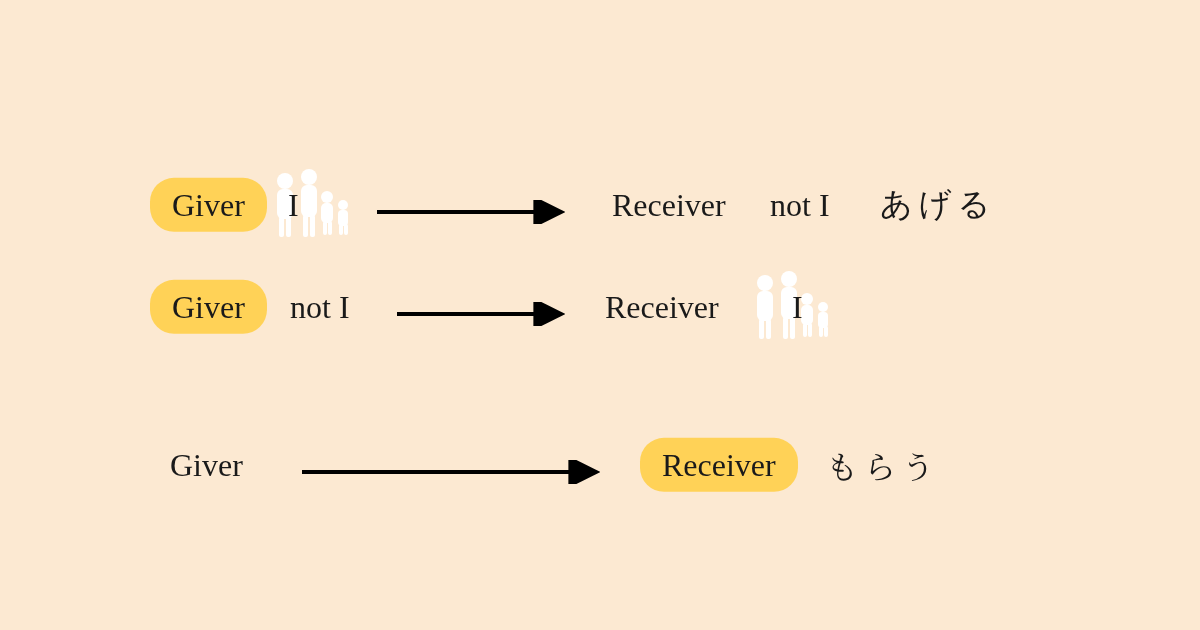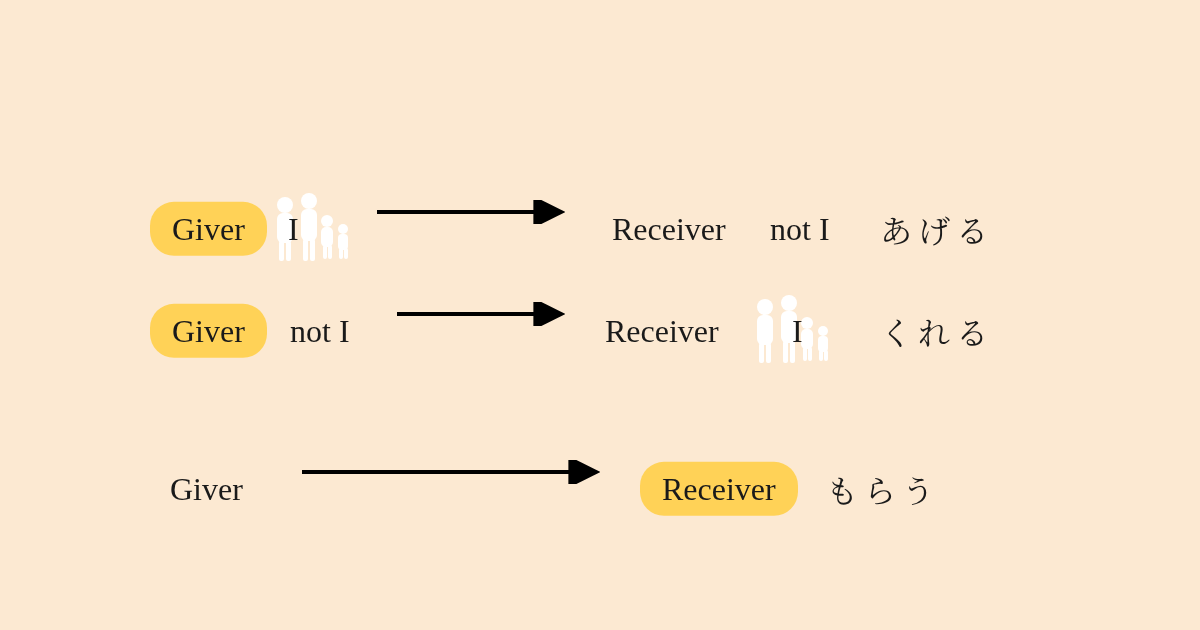--- a/index.html
+++ b/index.html
@@ -33,21 +33,21 @@
     font-size: 32px;
     line-height: 1.2;
   }
   .jp {
     font-size: 32px;
     letter-spacing: 6px;
     font-family: "Hiragino Mincho ProN", "Yu Mincho", "Noto Serif JP", serif;
   }
 
   .item { position: absolute; }
-  .vcenter { top: 50%; transform: translateY(-50%); margin-top: 24px; }
+  .vcenter { top: 50%; transform: translateY(-50%); }
   .arrow svg line { stroke: #000; stroke-width: 4; }
   .family svg { display: block; }
 </style>
 </head>
 <body>
 
 <div class="canvas">
 
   <div class="row1">
     <span class="item pill vcenter" style="left:150px;">Giver</span>
@@ -90,21 +90,21 @@
           </marker>
         </defs>
         <line x1="2" y1="12" x2="184" y2="12" marker-end="url(#ah1)"></line>
       </svg>
     </span>
 
     <span class="item plain vcenter" style="left:612px;">Receiver</span>
 
     <span class="item plain vcenter" style="left:770px;">not I</span>
 
-    <span class="item jp vcenter" style="left:880px;">あげる</span>
+    <span class="item jp vcenter" style="left:880px;font-family:Liberation Serif, serif;">あげる</span>
   </div>
 
   <div class="row2">
     <span class="item pill vcenter" style="left:150px;">Giver</span>
 
     <span class="item plain vcenter" style="left:290px;">not I</span>
 
     <span class="item arrow" style="left:395px; top:30px;">
       <svg width="170" height="24" viewBox="0 0 170 24">
         <defs>
@@ -136,21 +136,20 @@
           <circle cx="78" cy="38" r="5"></circle>
           <rect x="73" y="43" width="10" height="16" rx="4"></rect>
           <rect x="74" y="57" width="4" height="11" rx="2"></rect>
           <rect x="79" y="57" width="4" height="11" rx="2"></rect>
         </g>
       </svg>
     </span>
 
     <span class="item plain vcenter" style="left:792px;">I</span>
 
-    <span class="item jp vcenter" style="left:880px;">くれる</span>
   </div>
 
   <div class="row3">
     <span class="item plain vcenter" style="left:170px;">Giver</span>
 
     <span class="item arrow" style="left:300px; top:30px;">
       <svg width="300" height="24" viewBox="0 0 300 24">
         <defs>
           <marker id="ah3" viewBox="0 0 10 10" refX="8" refY="5" markerWidth="8" markerHeight="8" orient="auto-start-reverse">
             <path d="M 0 0 L 10 5 L 0 10 z" fill="#000"></path>

